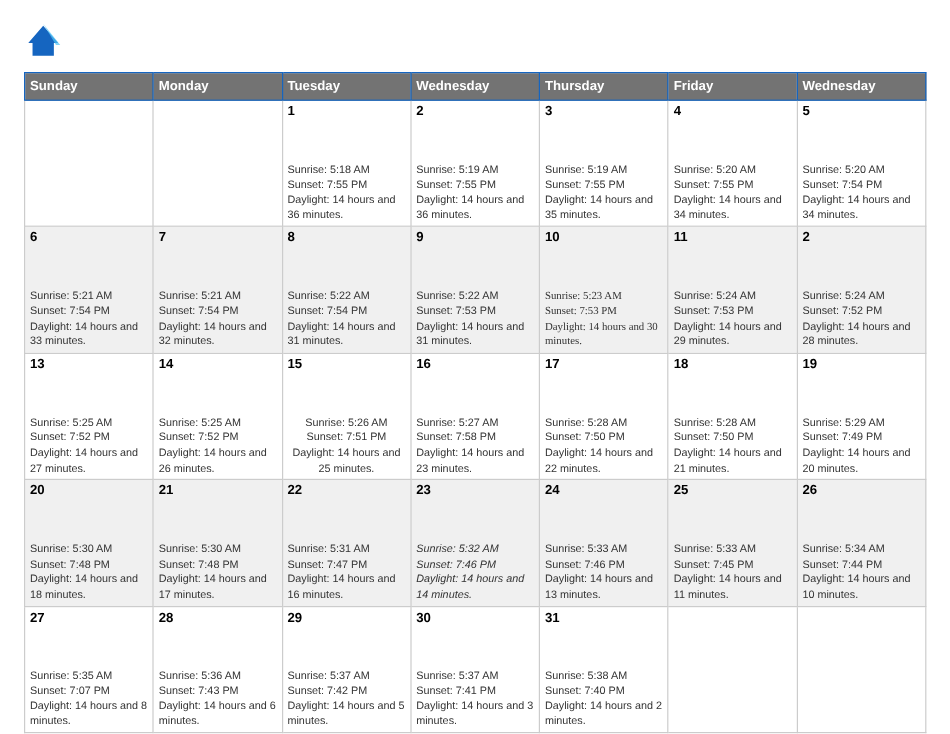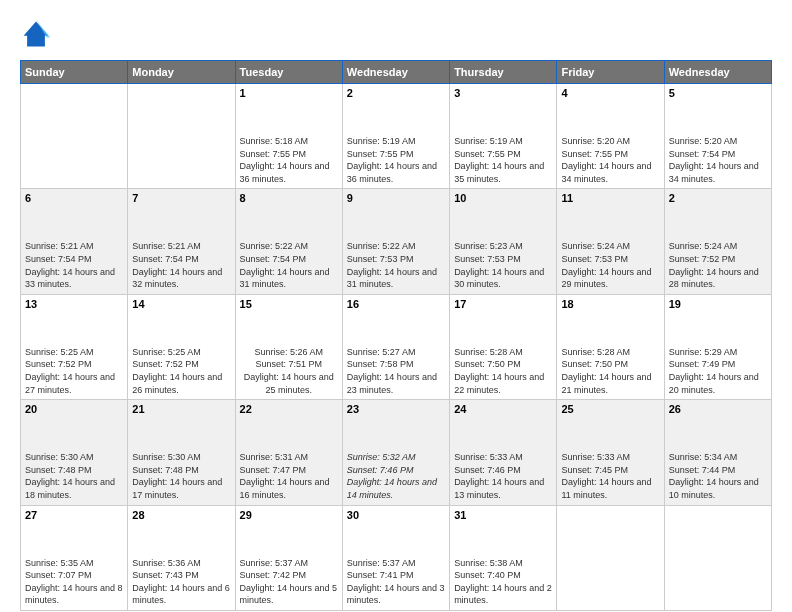--- a/index.html
+++ b/index.html
@@ -202,21 +202,21 @@
 Daylight: 14 hours and 31 minutes.</div>
           </td>
           <td>
             <span class="day-num">9</span>
             <div class="cell-content" style="white-space: pre-line;">Sunrise: 5:22 AM
 Sunset: 7:53 PM
 Daylight: 14 hours and 31 minutes.</div>
           </td>
           <td>
             <span class="day-num">10</span>
-            <div class="cell-content" style="white-space: pre-line;">Sunrise: 5:23 AM
+            <div class="cell-content" style="white-space: pre-line; font-family: Liberation Serif, serif;">Sunrise: 5:23 AM
 Sunset: 7:53 PM
 Daylight: 14 hours and 30 minutes.</div>
           </td>
           <td>
             <span class="day-num">11</span>
             <div class="cell-content" style="white-space: pre-line;">Sunrise: 5:24 AM
 Sunset: 7:53 PM
 Daylight: 14 hours and 29 minutes.</div>
           </td>
           <td>

